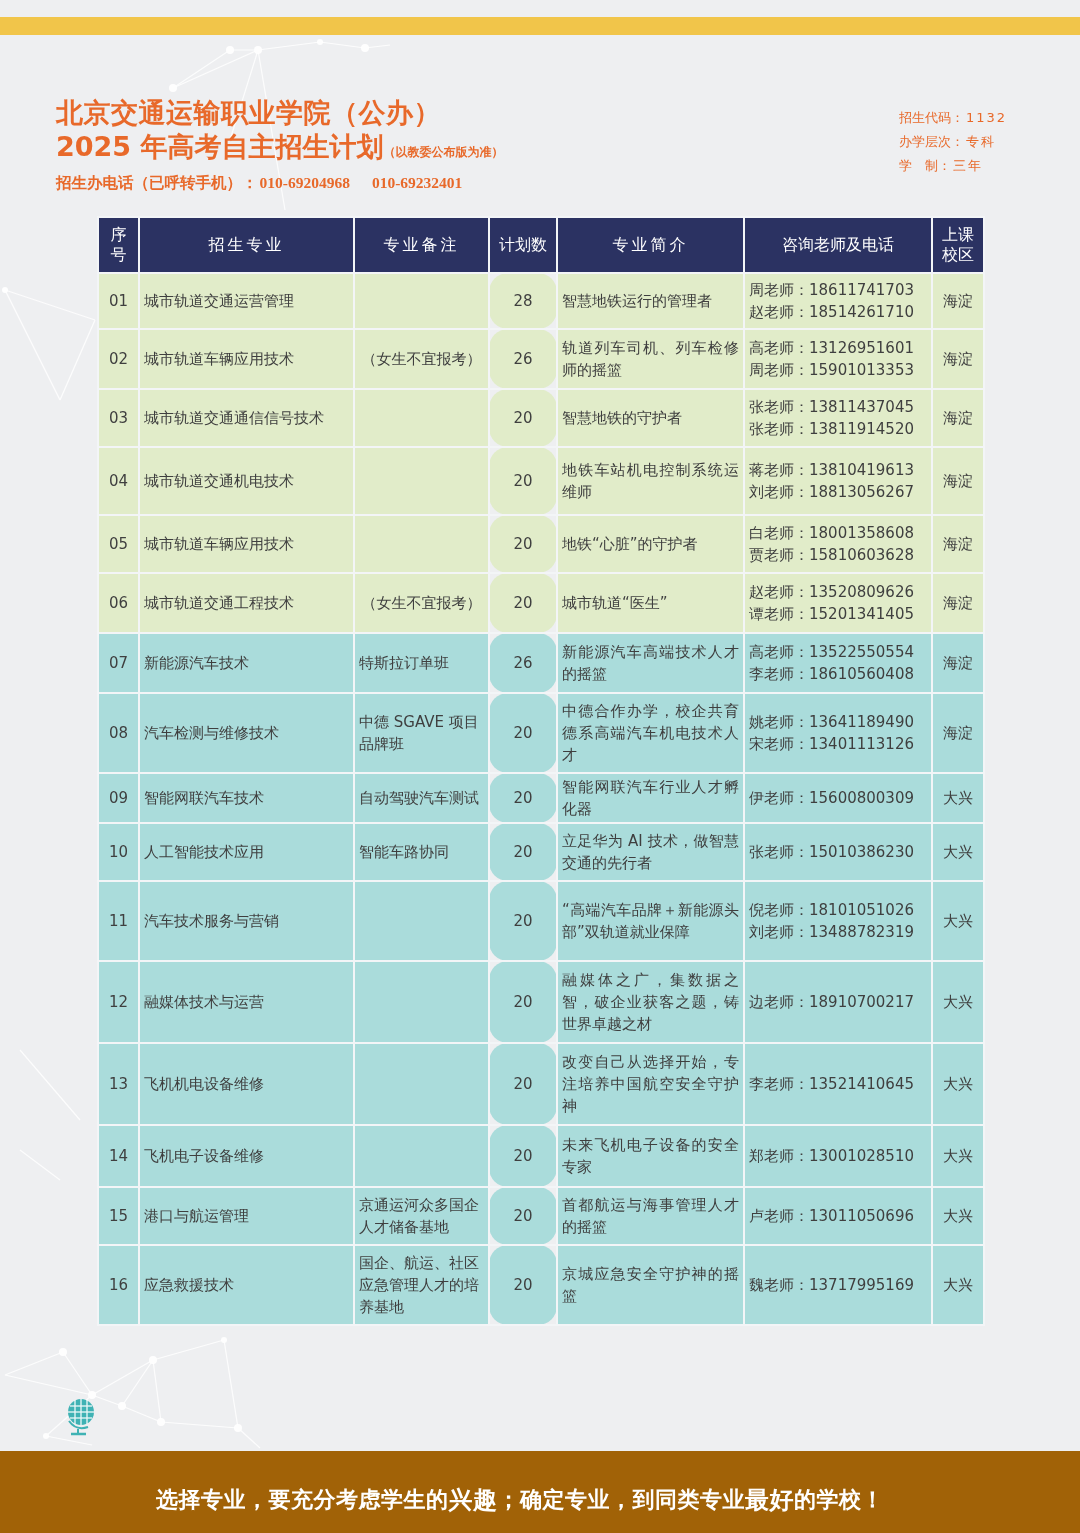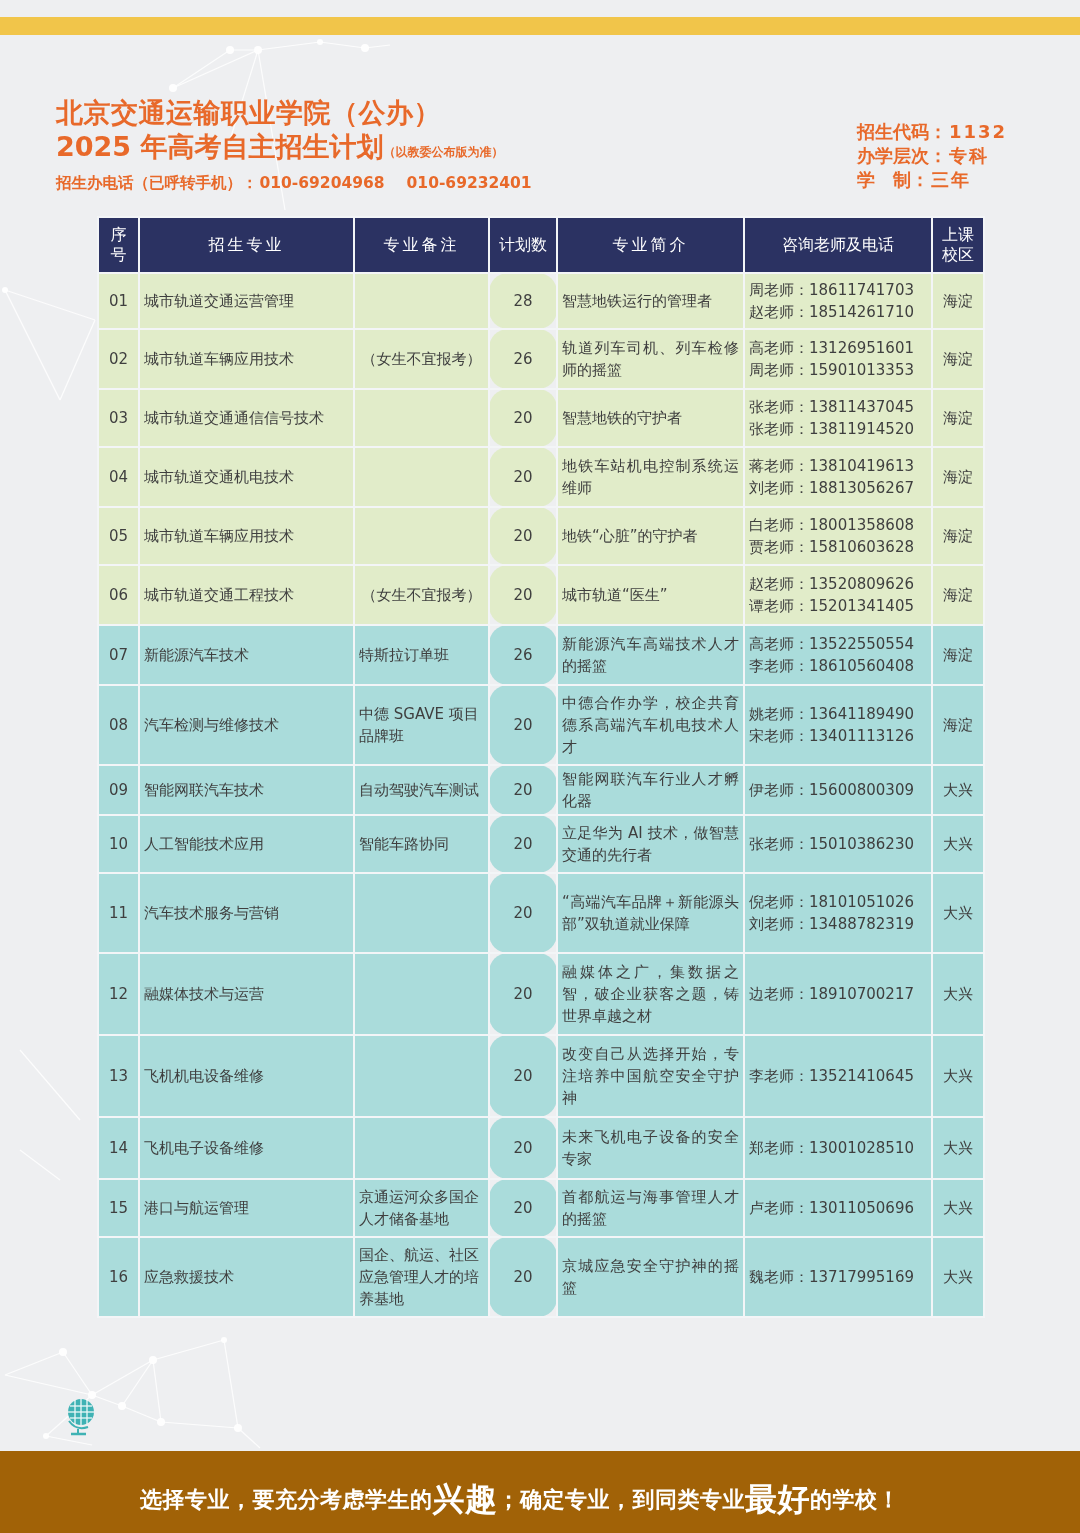--- a/index.html
+++ b/index.html
@@ -12,25 +12,25 @@
   }
   .bg-net { position: absolute; inset: 0; z-index: 0; pointer-events: none; }
   .top-bar {
     position: absolute; left: 0; top: 17px; width: 1080px; height: 18px;
     background: #f1c54a; z-index: 1;
   }
   .head { position: absolute; left: 56px; top: 96px; z-index: 2; color: #e8692a; }
   .title1 { font-size: 27px; font-weight: bold; line-height: 34px; letter-spacing: 0.5px; }
   .title2 { font-size: 27px; font-weight: bold; line-height: 34px; }
   .title2 .note { font-size: 12px; font-weight: bold; }
-  .phone { font-size: 15.5px; font-weight: bold; margin-top: 4px; word-spacing: 2px; }
+  .phone { font-size: 15.5px; font-weight: bold; margin-top: 4px; word-spacing: 2px; font-family: Liberation Serif, serif; }
   .phone .num { margin-left: 2px; }
   .phone .num2 { margin-left: 22px; }
-  .meta { position: absolute; right: 73px; top: 120px; z-index: 2; color: #e8692a;
-          font-size: 18px; font-weight: bold; line-height: 24px; }
+  .meta { position: absolute; right: 73px; top: 106px; z-index: 2; color: #e8692a;
+          font-size: 13px; font-weight: normal; line-height: 24px; }
   .meta .row { display: flex; }
   .meta .v { margin-left: 2px; letter-spacing: 2px; }
 
   table.plan {
     position: absolute; left: 97px; top: 216px; z-index: 2;
     width: 886px; border-collapse: collapse; table-layout: fixed;
     font-size: 15px; color: #3f3f3f;
   }
   table.plan th {
     background: #2b3262; color: #ffffff; font-weight: normal;
@@ -53,21 +53,21 @@
   td.campus { text-align: center; padding: 0; }
 
   .globe { position: absolute; left: 66px; top: 1397px; z-index: 2; width: 30px; height: 40px; }
   .bottom-bar {
     position: absolute; left: 0; top: 1451px; width: 1080px; height: 97px;
     background: #a16207; z-index: 2;
     display: flex; align-items: center; justify-content: center;
     color: #ffffff; font-weight: bold; font-size: 22px; letter-spacing: 0.5px;
     padding-right: 40px;
   }
-  .bottom-bar .big { font-size: 32px; }
+  .bottom-bar .big { font-size: 24px; }
 </style>
 </head>
 <body>
 
 <svg class="bg-net" width="1080" height="1533" viewBox="0 0 1080 1533">
   <g stroke="#ffffff" stroke-width="1.2" fill="none" opacity="0.85">
     <polyline points="230,50 258,50 320,42 365,48 390,45"></polyline>
     <line x1="173" y1="88" x2="230" y2="50"></line>
     <line x1="173" y1="88" x2="258" y2="50"></line>
     <line x1="258" y1="50" x2="230" y2="140"></line>
@@ -188,21 +188,21 @@
         <td class="name">城市轨道交通通信信号技术</td>
         <td class="note"></td>
         <td class="c">20</td>
         <td class="intro">智慧地铁的守护者</td>
         <td class="contact">
           <div>张老师：13811437045</div>
           <div>张老师：13811914520</div>
         </td>
         <td class="campus">海淀</td>
       </tr>
-      <tr class="g" style="height: 60px;">
+      <tr class="g" style="height: 68px;">
         <td class="idx">04</td>
         <td class="name">城市轨道交通机电技术</td>
         <td class="note"></td>
         <td class="c">20</td>
         <td class="intro">地铁车站机电控制系统运维师</td>
         <td class="contact">
           <div>蒋老师：13810419613</div>
           <div>刘老师：18813056267</div>
         </td>
         <td class="campus">海淀</td>

